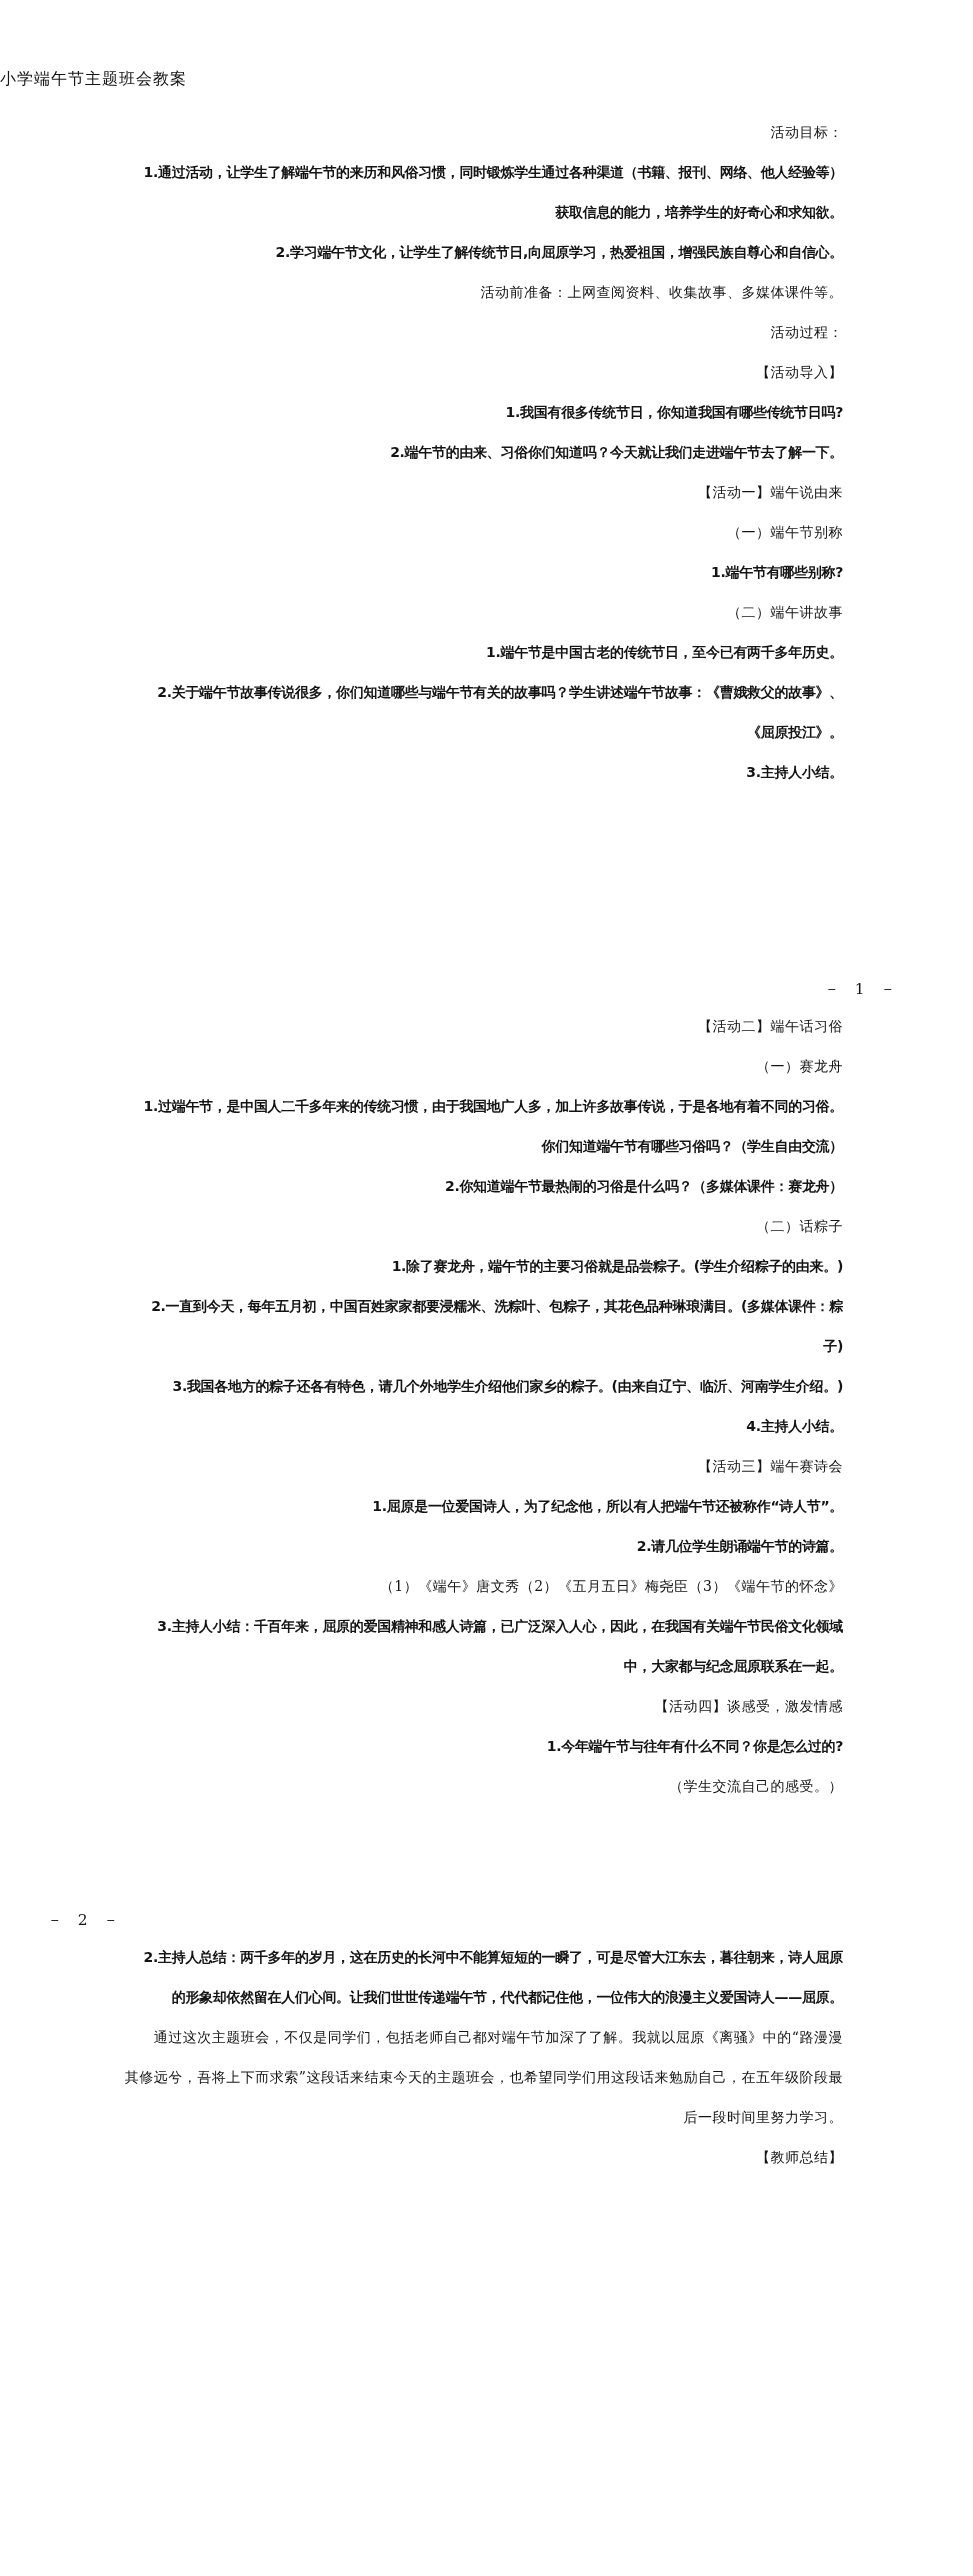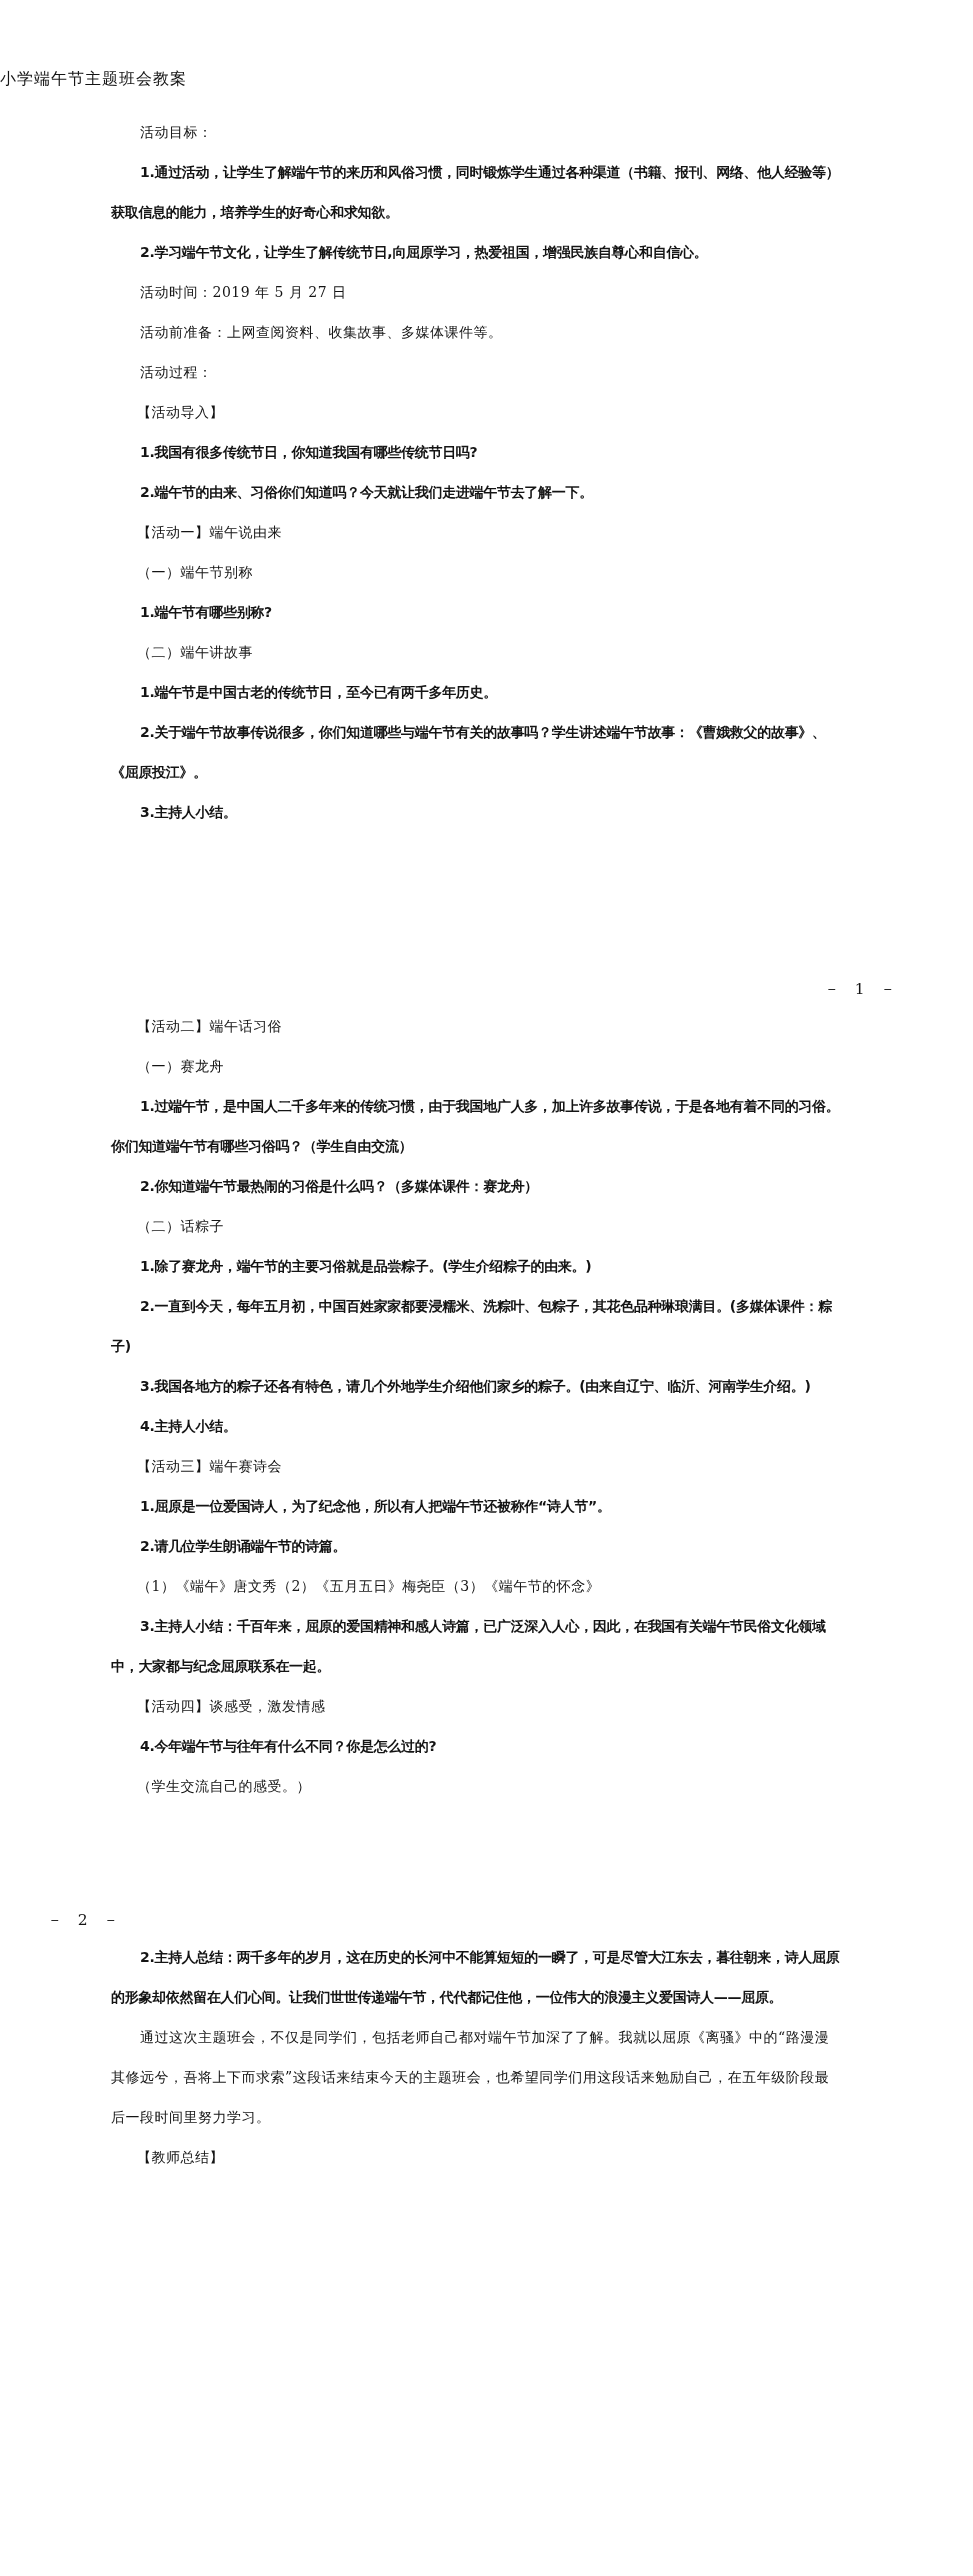--- a/index.html
+++ b/index.html
@@ -30,20 +30,21 @@
       left: 111px;
       width: 732px;
     }
     .para {
       font-size: 14px;
       line-height: 40px;
       margin: 0;
       text-indent: 29px;
       white-space: normal;
       word-break: break-all;
+      text-align: right;
     }
     .para.bold {
       font-family: "DejaVu Sans", "Liberation Sans", sans-serif;
       font-weight: bold;
       font-size: 14px;
       letter-spacing: -0.3px;
     }
     .para.regular {
       font-weight: normal;
       letter-spacing: 0.5px;
@@ -62,21 +63,20 @@
   </style>
 </head>
 <body>
 
 <div class="page-title">小学端午节主题班会教案</div>
 
 <div class="block" style="top:112px;">
   <p class="para regular">活动目标：</p>
   <p class="para bold">1.通过活动，让学生了解端午节的来历和风俗习惯，同时锻炼学生通过各种渠道（书籍、报刊、网络、他人经验等）获取信息的能力，培养学生的好奇心和求知欲。</p>
   <p class="para bold">2.学习端午节文化，让学生了解传统节日,向屈原学习，热爱祖国，增强民族自尊心和自信心。</p>
-  <p class="para regular">活动时间：2019 年 5 月 27 日</p>
   <p class="para regular">活动前准备：上网查阅资料、收集故事、多媒体课件等。</p>
   <p class="para regular">活动过程：</p>
   <p class="para heading">【活动导入】</p>
   <p class="para bold">1.我国有很多传统节日，你知道我国有哪些传统节日吗?</p>
   <p class="para bold">2.端午节的由来、习俗你们知道吗？今天就让我们走进端午节去了解一下。</p>
   <p class="para heading">【活动一】端午说由来</p>
   <p class="para heading">（一）端午节别称</p>
   <p class="para bold">1.端午节有哪些别称?</p>
   <p class="para heading">（二）端午讲故事</p>
   <p class="para bold">1.端午节是中国古老的传统节日，至今已有两千多年历史。</p>
@@ -95,21 +95,21 @@
   <p class="para bold">1.除了赛龙舟，端午节的主要习俗就是品尝粽子。(学生介绍粽子的由来。)</p>
   <p class="para bold">2.一直到今天，每年五月初，中国百姓家家都要浸糯米、洗粽叶、包粽子，其花色品种琳琅满目。(多媒体课件：粽子)</p>
   <p class="para bold">3.我国各地方的粽子还各有特色，请几个外地学生介绍他们家乡的粽子。(由来自辽宁、临沂、河南学生介绍。)</p>
   <p class="para bold">4.主持人小结。</p>
   <p class="para heading">【活动三】端午赛诗会</p>
   <p class="para bold">1.屈原是一位爱国诗人，为了纪念他，所以有人把端午节还被称作“诗人节”。</p>
   <p class="para bold">2.请几位学生朗诵端午节的诗篇。</p>
   <p class="para heading">（1）《端午》唐文秀（2）《五月五日》梅尧臣（3）《端午节的怀念》</p>
   <p class="para bold">3.主持人小结：千百年来，屈原的爱国精神和感人诗篇，已广泛深入人心，因此，在我国有关端午节民俗文化领域中，大家都与纪念屈原联系在一起。</p>
   <p class="para heading">【活动四】谈感受，激发情感</p>
-  <p class="para bold">4.今年端午节与往年有什么不同？你是怎么过的?</p>
+  <p class="para bold">1.今年端午节与往年有什么不同？你是怎么过的?</p>
   <p class="para heading">（学生交流自己的感受。）</p>
 </div>
 
 <div class="page-number" style="top:1910px; left:47px;">－ 2 －</div>
 
 <div class="block" style="top:1937px;">
   <p class="para bold">2.主持人总结：两千多年的岁月，这在历史的长河中不能算短短的一瞬了，可是尽管大江东去，暮往朝来，诗人屈原的形象却依然留在人们心间。让我们世世传递端午节，代代都记住他，一位伟大的浪漫主义爱国诗人——屈原。</p>
   <p class="para regular">通过这次主题班会，不仅是同学们，包括老师自己都对端午节加深了了解。我就以屈原《离骚》中的“路漫漫其修远兮，吾将上下而求索”这段话来结束今天的主题班会，也希望同学们用这段话来勉励自己，在五年级阶段最后一段时间里努力学习。</p>
   <p class="para heading">【教师总结】</p>
 </div>

